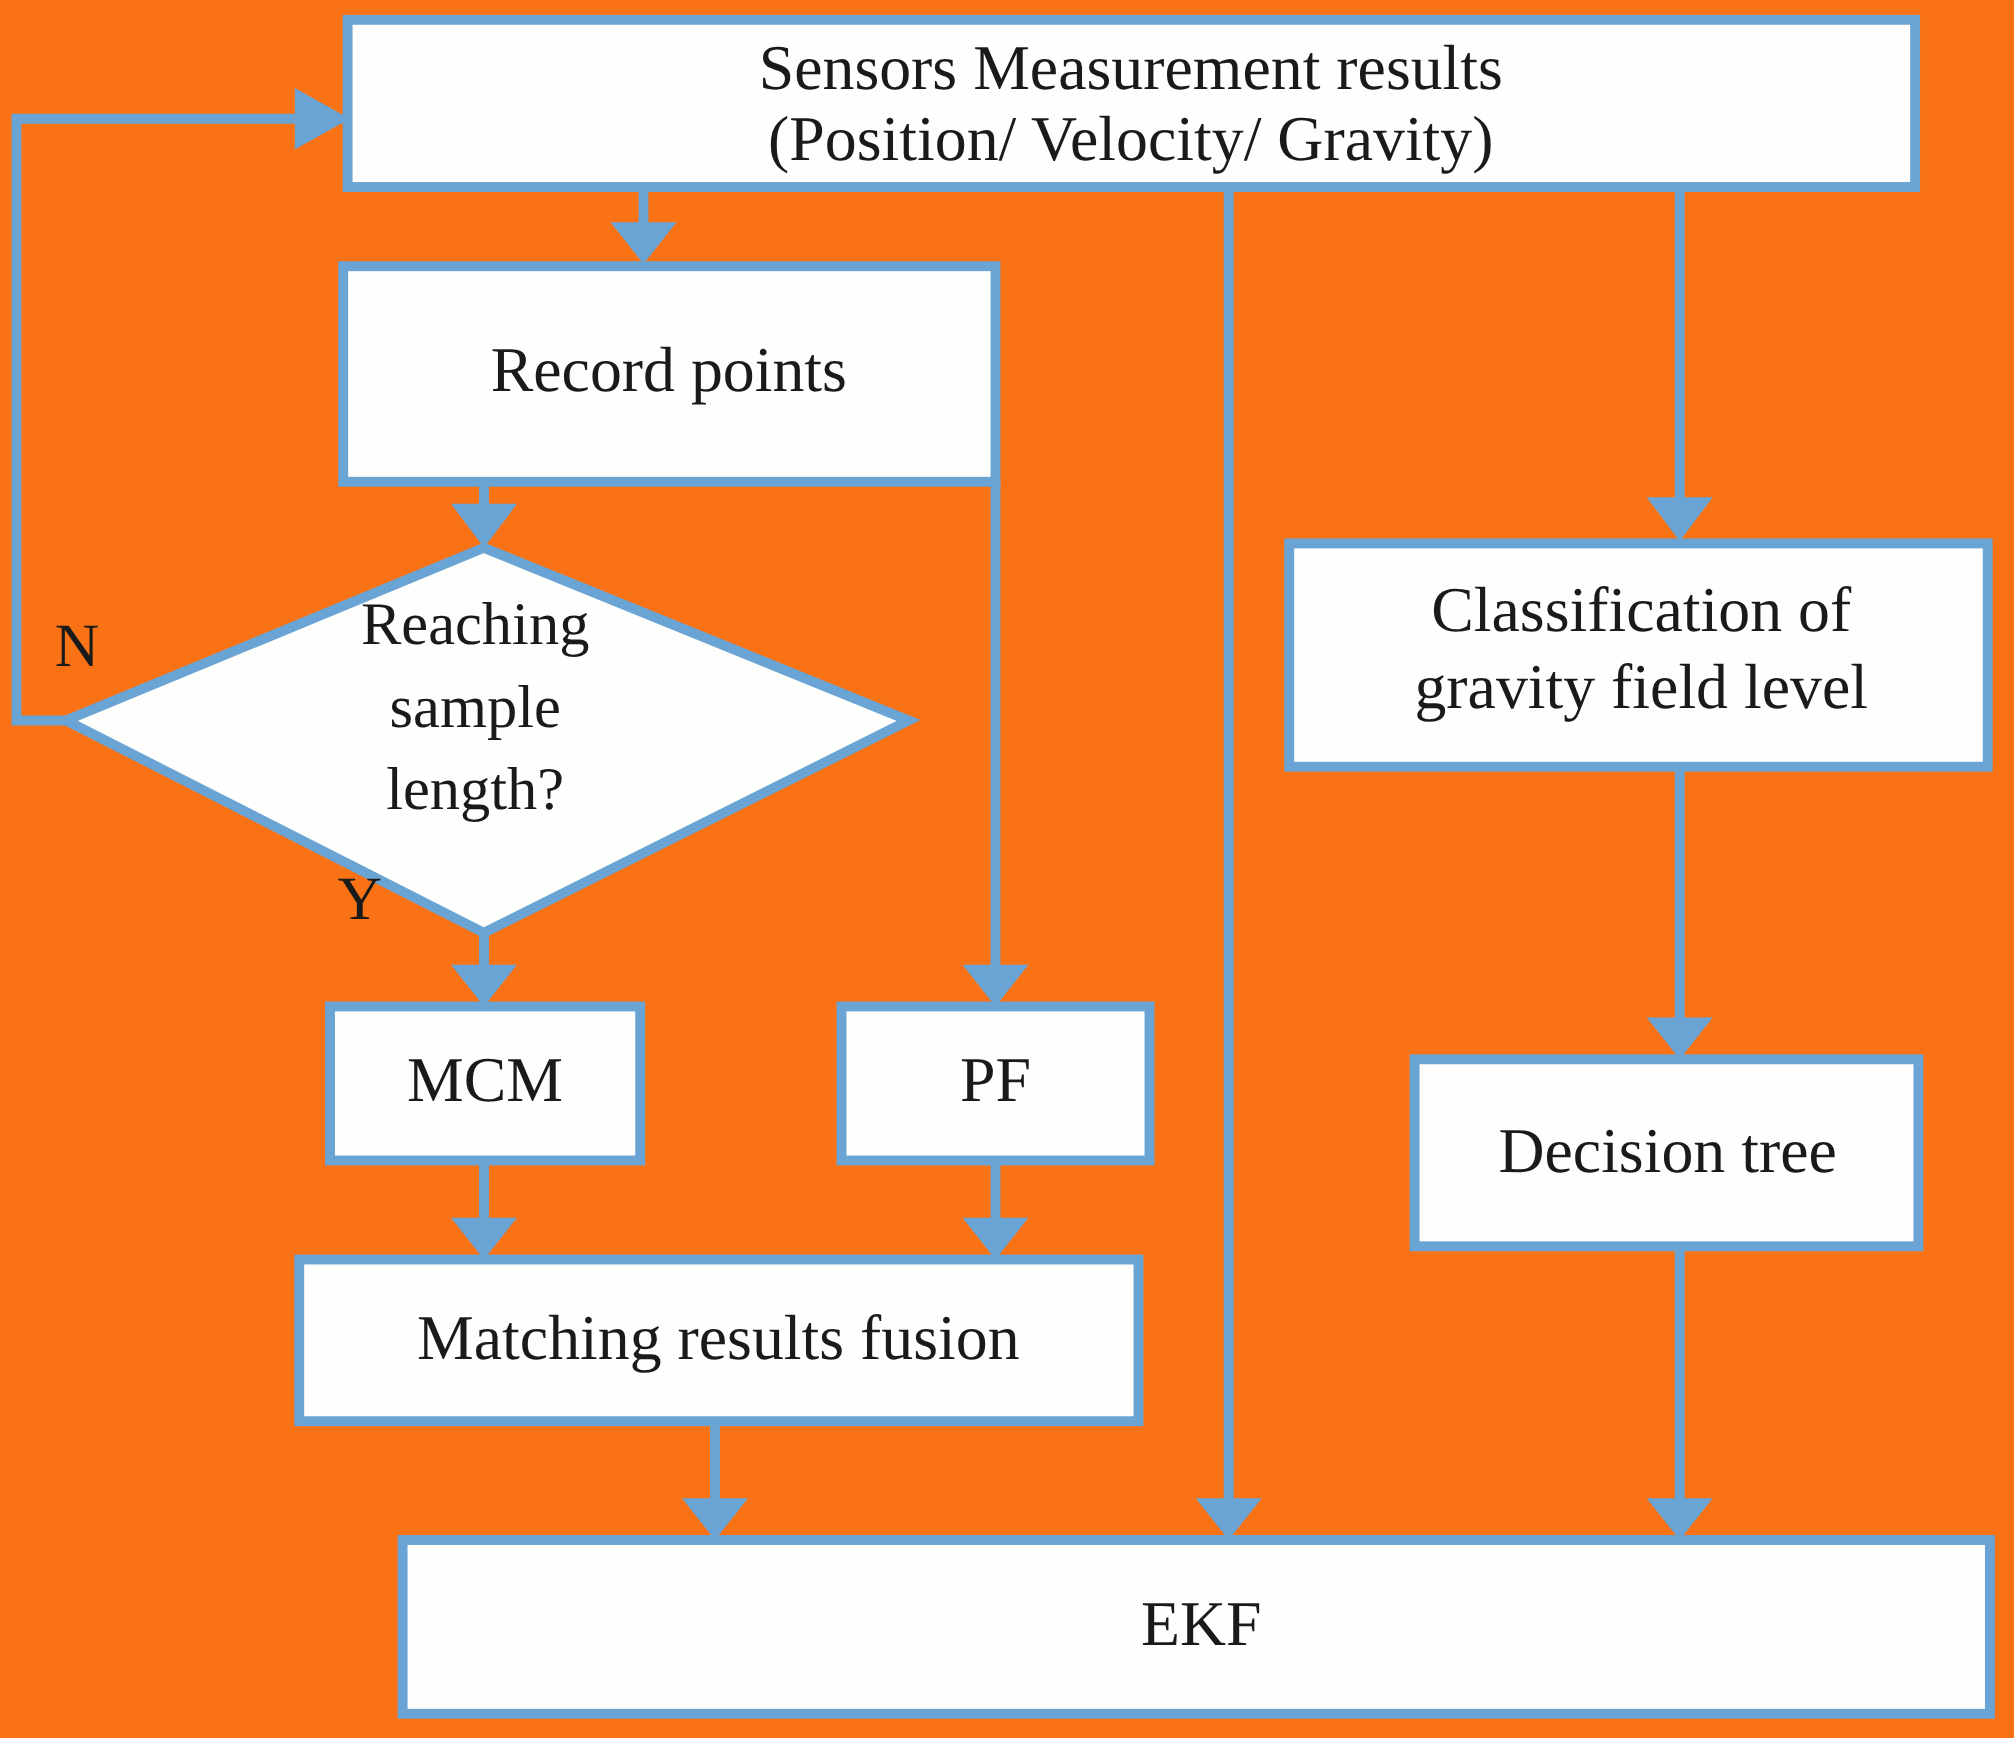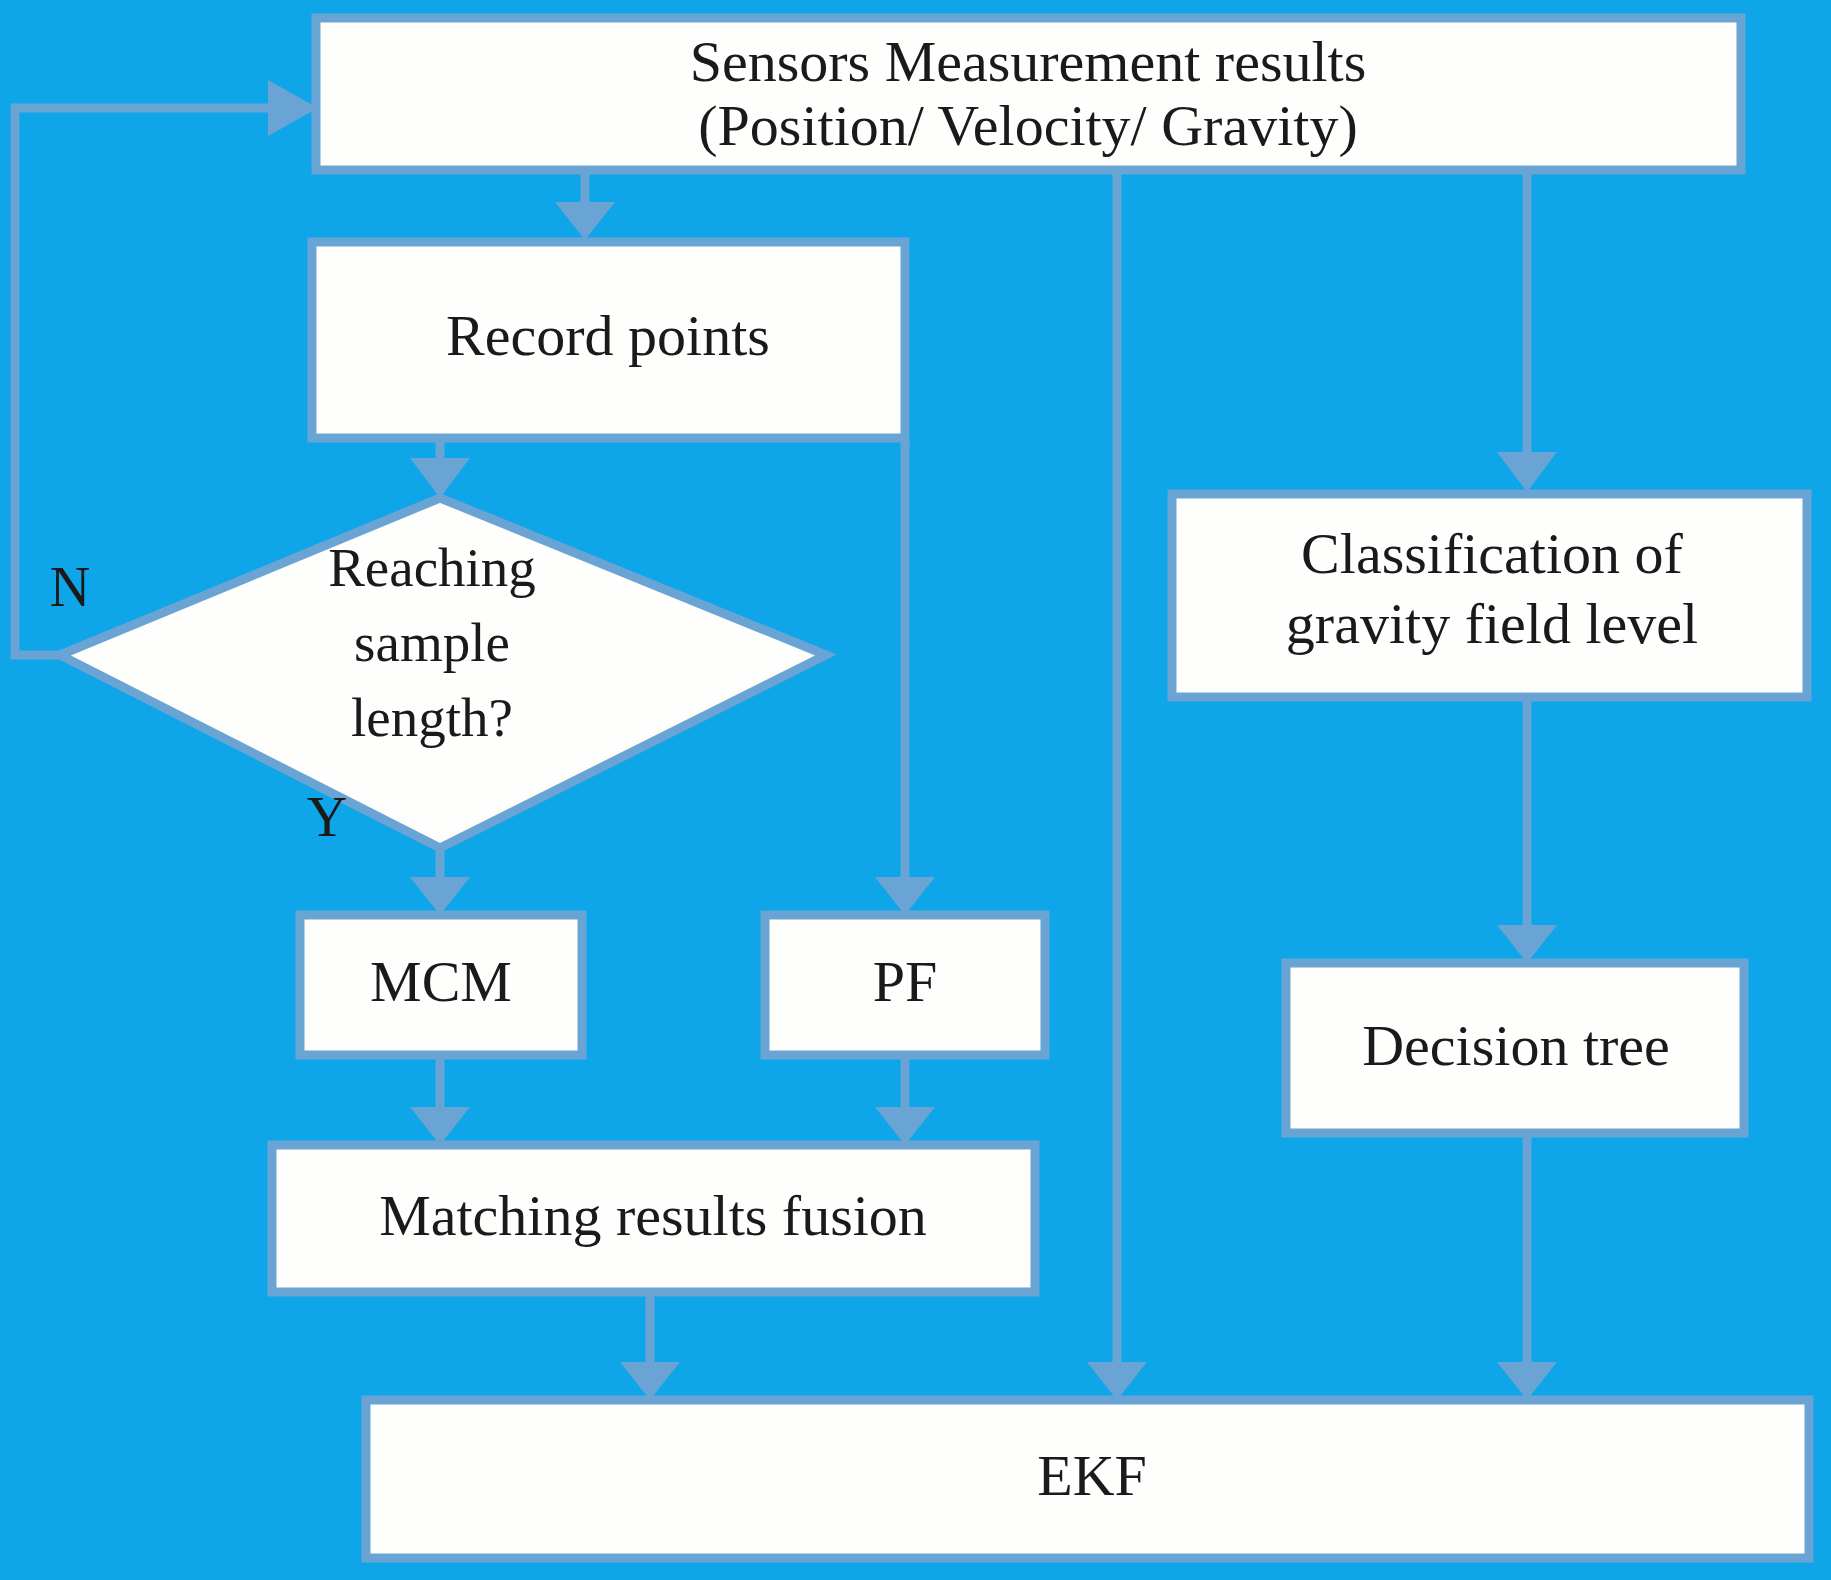--- a/index.html
+++ b/index.html
@@ -4,21 +4,21 @@
 <style>
   html, body {
     margin: 0;
     padding: 0;
     background: #ffffff;
   }
   #canvas {
     position: relative;
     width: 1831px;
     height: 1580px;
-    background: #0ea5e9;
+    background: #f97316;
     overflow: hidden;
   }
   svg.flow {
     position: absolute;
     top: 0;
     left: 0;
     width: 1831px;
     height: 1580px;
   }
   .node-box {

